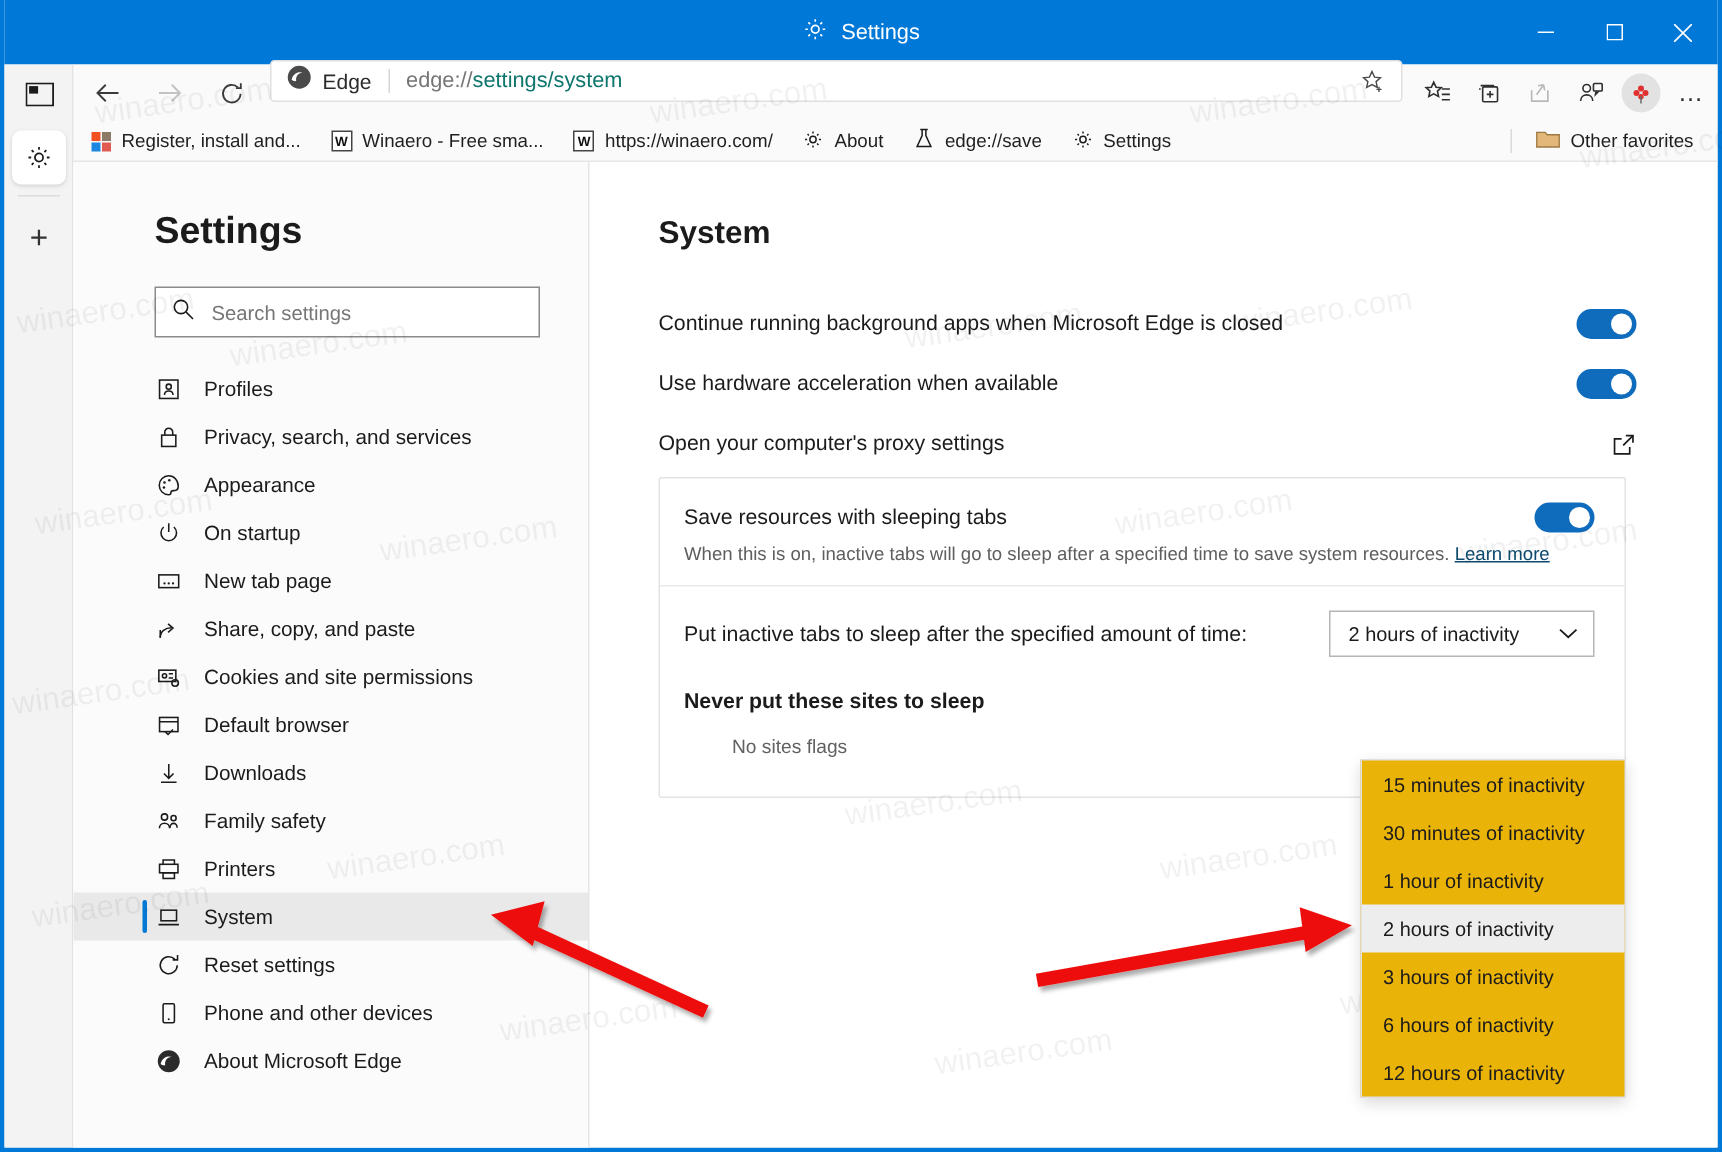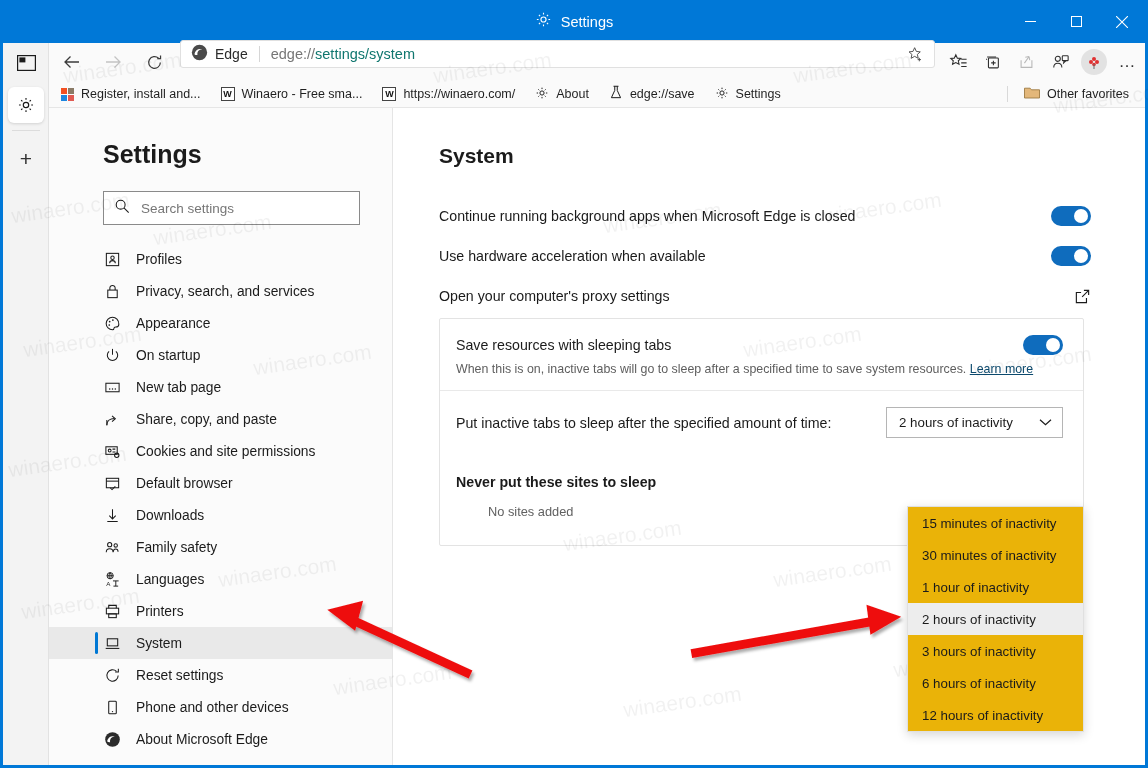--- a/index.html
+++ b/index.html
@@ -515,31 +515,20 @@
             <svg width="17" height="17" viewBox="0 0 18 18" fill="none" stroke="#1b1b1b" stroke-width="1.1">
               <circle cx="6" cy="6" r="2.2"></circle>
                 <path d="M2.4 14c0-2.2 1.6-3.6 3.6-3.6S9.6 11.8 9.6 14"></path>
               <circle cx="12.4" cy="6.8" r="1.8"></circle>
                 <path d="M9.9 13.5c0-1.8 1.2-3 2.5-3s2.5 1.2 2.5 3"></path>
             </svg>
           </span>
           <span>Family safety</span>
         </div>
 
-        <div class="nav-item">
-          <span class="nav-icon">
-            <svg width="17" height="17" viewBox="0 0 18 18" fill="none" stroke="#1b1b1b" stroke-width="1">
-              <circle cx="6.5" cy="5" r="3.3"></circle>
-                <path d="M3.2 5h6.6M6.5 1.7c1.6 1.8 1.6 4.8 0 6.6M6.5 1.7c-1.6 1.8-1.6 4.8 0 6.6"></path>
-              <text x="2.4" y="16" font-size="6.6" fill="#1b1b1b" stroke="none" font-family="Liberation Sans">A</text>
-              <path d="M9.5 10.5h6M12.5 10.5v5.5M10 16h5" stroke-width="1"></path>
-            </svg>
-          </span>
-          <span>Languages</span>
-        </div>
 
         <div class="nav-item">
           <span class="nav-icon">
             <svg width="17" height="17" viewBox="0 0 18 18" fill="none" stroke="#1b1b1b" stroke-width="1.1">
               <path d="M5 5.5V2.5h8v3"></path>
                 <rect x="2.5" y="5.5" width="13" height="6"></rect>
                 <rect x="5" y="11.5" width="8" height="4"></rect>
             </svg>
           </span>
           <span>Printers</span>
@@ -631,23 +620,23 @@
             <div class="select">
               <span>2 hours of inactivity</span>
               <span>
                 <svg width="13" height="9" viewBox="0 0 13 9" fill="none" stroke="#1b1b1b" stroke-width="1.2">
                   <path d="M1 1.8l5.5 5 5.5-5"></path>
                 </svg>
               </span>
             </div>
           </div>
 
-          <div style="margin-top:36px">
+          <div style="margin-top:22px">
             <div class="sub-title">Never put these sites to sleep</div>
-            <div class="empty">No sites added</div>
+            <div class="empty">No sites flags</div>
           </div>
         </div>
       </div>
     </div>
   </div>
 
   <div class="dropdown">
     <div class="dd-item">15 minutes of inactivity</div>
     <div class="dd-item">30 minutes of inactivity</div>
     <div class="dd-item">1 hour of inactivity</div>

